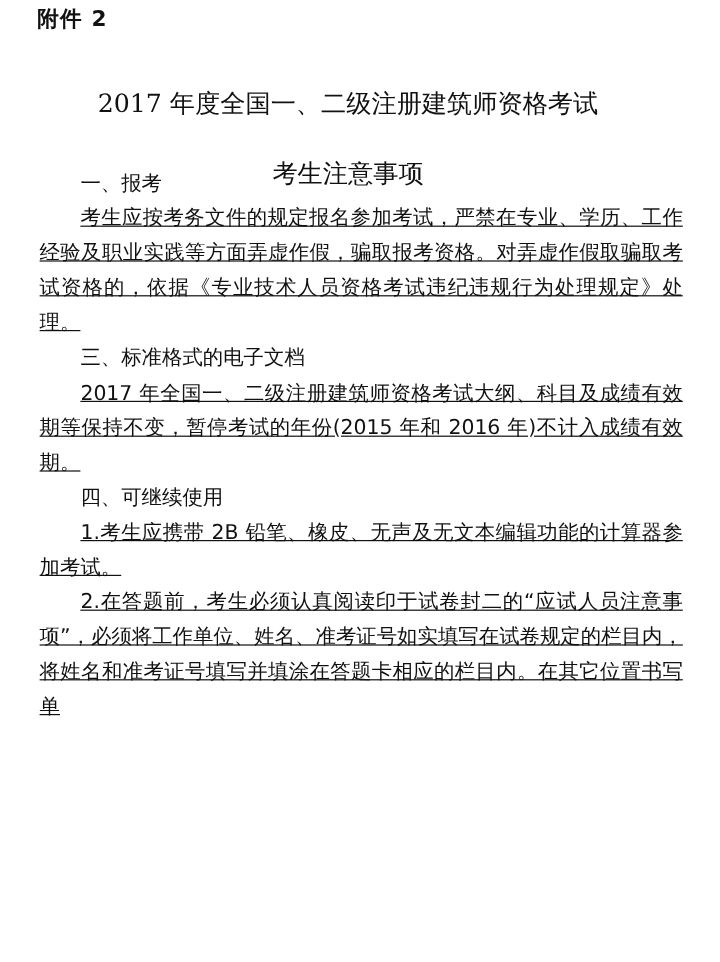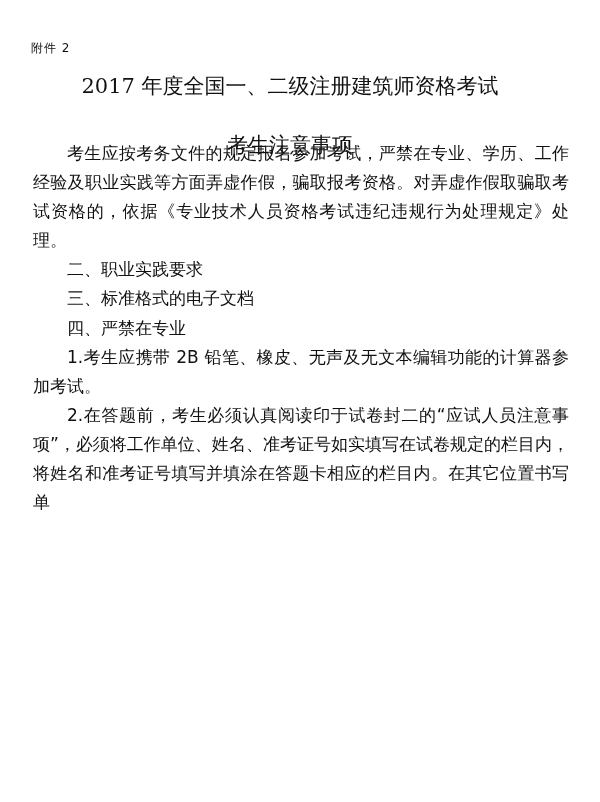--- a/index.html
+++ b/index.html
@@ -3,49 +3,50 @@
 <meta charset="utf-8">
 <style>
   html, body { margin: 0; padding: 0; background: #ffffff; }
   body {
     width: 600px; height: 802px; overflow: hidden; position: relative;
     font-family: "DejaVu Sans", "Liberation Sans", sans-serif;
     color: #111111;
   }
   .attach {
     position: absolute; left: 31px; top: 4px;
-    font-size: 12px; font-weight: normal; letter-spacing: 1px; margin-top: 36px;
+    font-size: 18px; font-weight: bold; letter-spacing: 1px;
   }
   .title {
     position: absolute; left: 0; width: 580px; text-align: center;
     font-family: "DejaVu Serif", "Liberation Serif", serif;
     font-size: 21px; line-height: 32px;
   }
   .title.t1 { top: 70px; }
   .title.t2 { top: 101px; margin-top: 28px; }
   .content {
     position: absolute; left: 33px; top: 139px; width: 536px;
     font-size: 17px; line-height: 29.1px;
   }
   .content p { margin: 0; text-align: justify; text-align-last: left; }
   .h { padding-left: 34px; }
-  .ind { text-indent: 34px; }
+  .ind { text-indent: 34px; text-decoration: underline; }
 </style>
 </head>
 <body>
 
 <div class="attach">附件 2</div>
 
 <div class="title t1">2017 年度全国一、二级注册建筑师资格考试</div>
 <div class="title t2">考生注意事项</div>
 
 <div class="content">
+  <p class="h">一、报考</p>
   <p class="ind">考生应按考务文件的规定报名参加考试，严禁在专业、学历、工作经验及职业实践等方面弄虚作假，骗取报考资格。对弄虚作假取骗取考试资格的，依据《专业技术人员资格考试违纪违规行为处理规定》处理。</p>
 
-  <p class="h">二、职业实践要求</p>
 
   <p class="h">三、标准格式的电子文档</p>
+  <p class="ind">2017 年全国一、二级注册建筑师资格考试大纲、科目及成绩有效期等保持不变，暂停考试的年份(2015 年和 2016 年)不计入成绩有效期。</p>
 
-  <p class="h">四、严禁在专业</p>
+  <p class="h">四、可继续使用</p>
 
   <p class="ind">1.考生应携带 2B 铅笔、橡皮、无声及无文本编辑功能的计算器参加考试。</p>
   <p class="ind">2.在答题前，考生必须认真阅读印于试卷封二的“应试人员注意事项”，必须将工作单位、姓名、准考证号如实填写在试卷规定的栏目内，将姓名和准考证号填写并填涂在答题卡相应的栏目内。在其它位置书写单</p>
 </div>
 
 </body></html>

